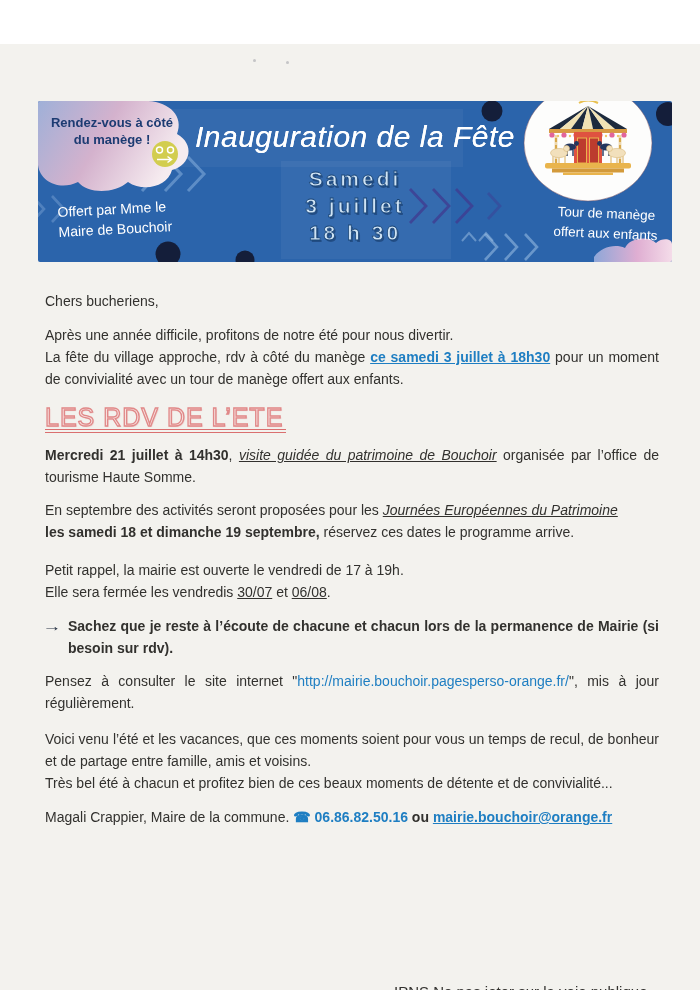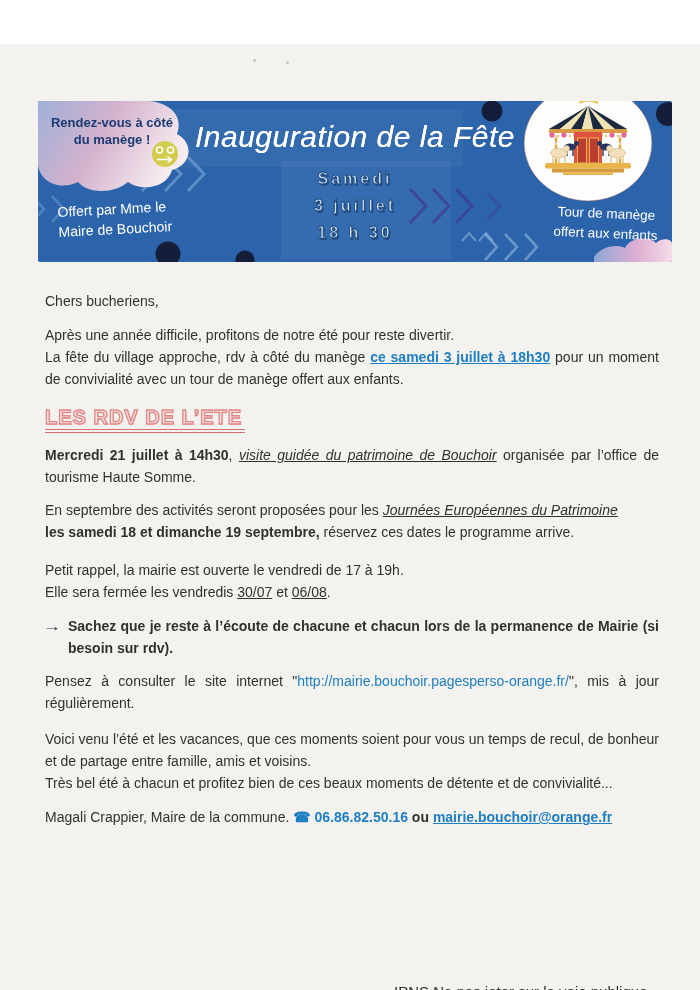--- a/index.html
+++ b/index.html
@@ -16,37 +16,37 @@
   
   .banner{position:absolute;left:38px;top:57px;width:634px;height:161px;
           background:var(--banner-blue);overflow:hidden;border-radius:2px;}
   .banner svg.decor{position:absolute;left:0;top:0;}
   .bubble-text{position:absolute;left:12px;top:13px;width:124px;text-align:center;
           font-size:13px;font-weight:bold;line-height:17px;color:var(--bubble-text);}
   .banner-title{position:absolute;left:0;top:19px;width:634px;text-align:center;
           font-size:30px;letter-spacing:.5px;color:var(--banner-text);
           text-shadow:0 0 .6px #fff;font-style:italic;}
   .banner-date{position:absolute;left:0;top:64px;width:634px;text-align:center;
-          font-size:16px;font-weight:bold;letter-spacing:3px;line-height:27px;
+          font-size:21px;font-weight:bold;letter-spacing:3px;line-height:27px;
           color:var(--date-text);-webkit-text-stroke:.8px var(--date-outline);
           text-shadow:1.5px 1.5px 0 rgba(16,48,92,.5);}
   .left-note{position:absolute;left:20px;top:99px;font-size:14px;line-height:19.5px;
           color:var(--banner-text);transform:rotate(-3deg);}
   .right-note{position:absolute;left:498px;top:103px;width:140px;text-align:center;
           font-size:13.5px;line-height:19.5px;color:var(--banner-text);transform:rotate(2.5deg);}
 
   
   .content{position:absolute;left:45px;top:246px;width:614px;font-size:14px;line-height:22px;}
   .block{margin:0;}
   .block.just{text-align:justify;}
   .b{font-weight:bold;}
   .i{font-style:italic;}
   .u{text-decoration:underline;}
   .blue{color:var(--accent-blue);}
-  .heading-row span.heading{display:inline-block;font-size:20px;font-weight:bold;letter-spacing:1px;
+  .heading-row span.heading{display:inline-block;font-size:25px;font-weight:normal;letter-spacing:1px;
           color:var(--heading-fill);-webkit-text-stroke:1.3px var(--heading-pink);
           text-shadow:1px 1px 1px rgba(224,136,136,.35);
           border-bottom:4px double var(--heading-underline);padding:0 3px 1px 0;}
   .bulleted{display:flex;align-items:flex-start;}
   .bullet{flex:0 0 auto;font-weight:bold;color:#1f2b3e;margin-right:9px;
           transform:scaleX(1.35);display:inline-block;}
   .seg-host{flex:1 1 auto;text-align:justify;}
   .footer-note{position:absolute;left:394px;top:939px;font-size:15px;color:var(--text);}
 </style>
 </head>
@@ -211,21 +211,21 @@
     </div>
 
     <div class="right-note">
       <span>Tour de manège</span><br>
       <span>offert aux enfants</span>
     </div>
   </div>
 
   <div class="content">
       <div class="block" style="margin-top: 0px;"><span>Chers bucheriens,</span></div>
-      <div class="block just" style="margin-top: 12px;"><span>Après une année difficile, profitons de notre été pour reste divertir.</span><br><span>La fête du village approche, rdv à côté du manège </span><span class="blue b u">ce samedi 3 juillet à 18h30</span><span> pour un moment de convivialité avec un tour de manège offert aux enfants.</span></div>
+      <div class="block just" style="margin-top: 12px;"><span>Après une année difficile, profitons de notre été pour nous divertir.</span><br><span>La fête du village approche, rdv à côté du manège </span><span class="blue b u">ce samedi 3 juillet à 18h30</span><span> pour un moment de convivialité avec un tour de manège offert aux enfants.</span></div>
       <div class="block heading-row" style="margin-top: 16px;"><span class="heading">LES RDV DE L’ETE</span></div>
       <div class="block just" style="margin-top: 11px;"><span class="b">Mercredi 21 juillet à 14h30</span><span>, </span><span class="i u">visite guidée du patrimoine de Bouchoir</span><span> organisée par l’office de tourisme Haute Somme.</span></div>
       <div class="block just" style="margin-top: 11px;"><span>En septembre des activités seront proposées pour les </span><span class="i u">Journées Européennes du Patrimoine</span><br><span class="b">les samedi 18 et dimanche 19 septembre,</span><span> réservez ces dates le programme arrive.</span></div>
       <div class="block" style="margin-top: 16px;"><span>Petit rappel, la mairie est ouverte le vendredi de 17 à 19h.</span><br><span>Elle sera fermée les vendredis </span><span class="u">30/07</span><span> et </span><span class="u">06/08</span><span>.</span></div>
       <div class="block bulleted" style="margin-top: 12px;">
         <span class="bullet">→</span>
         <div class="seg-host"><span class="b">Sachez que je reste à l’écoute de chacune et chacun lors de la permanence de Mairie (si besoin sur rdv).</span></div>
       </div>
       <div class="block just" style="margin-top: 11px;"><span>Pensez à consulter le site internet "</span><span class="blue">http://mairie.bouchoir.pagesperso-orange.fr/</span><span>", mis à jour régulièrement.</span></div>
       <div class="block just" style="margin-top: 14px;"><span>Voici venu l’été et les vacances, que ces moments soient pour vous un temps de recul, de bonheur et de partage entre famille, amis et voisins.</span><br><span>Très bel été à chacun et profitez bien de ces beaux moments de détente et de convivialité...</span></div>

